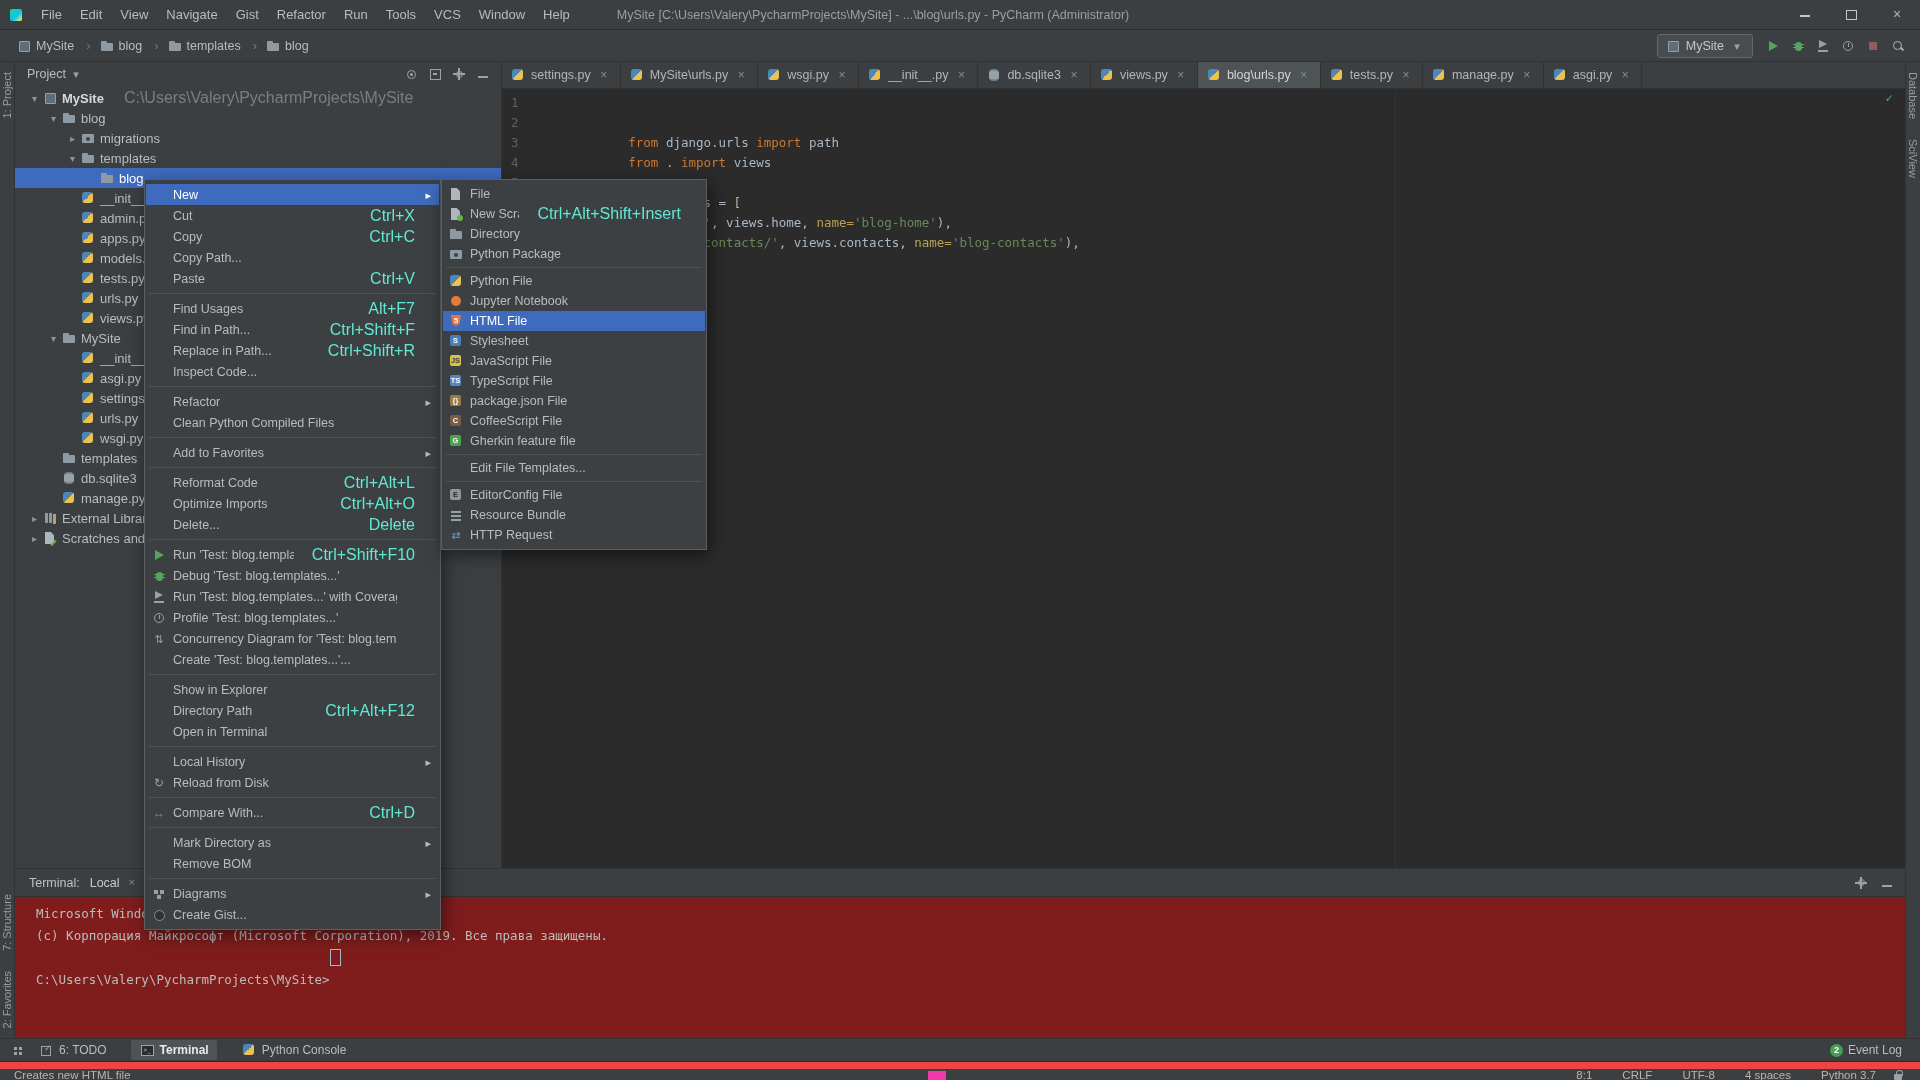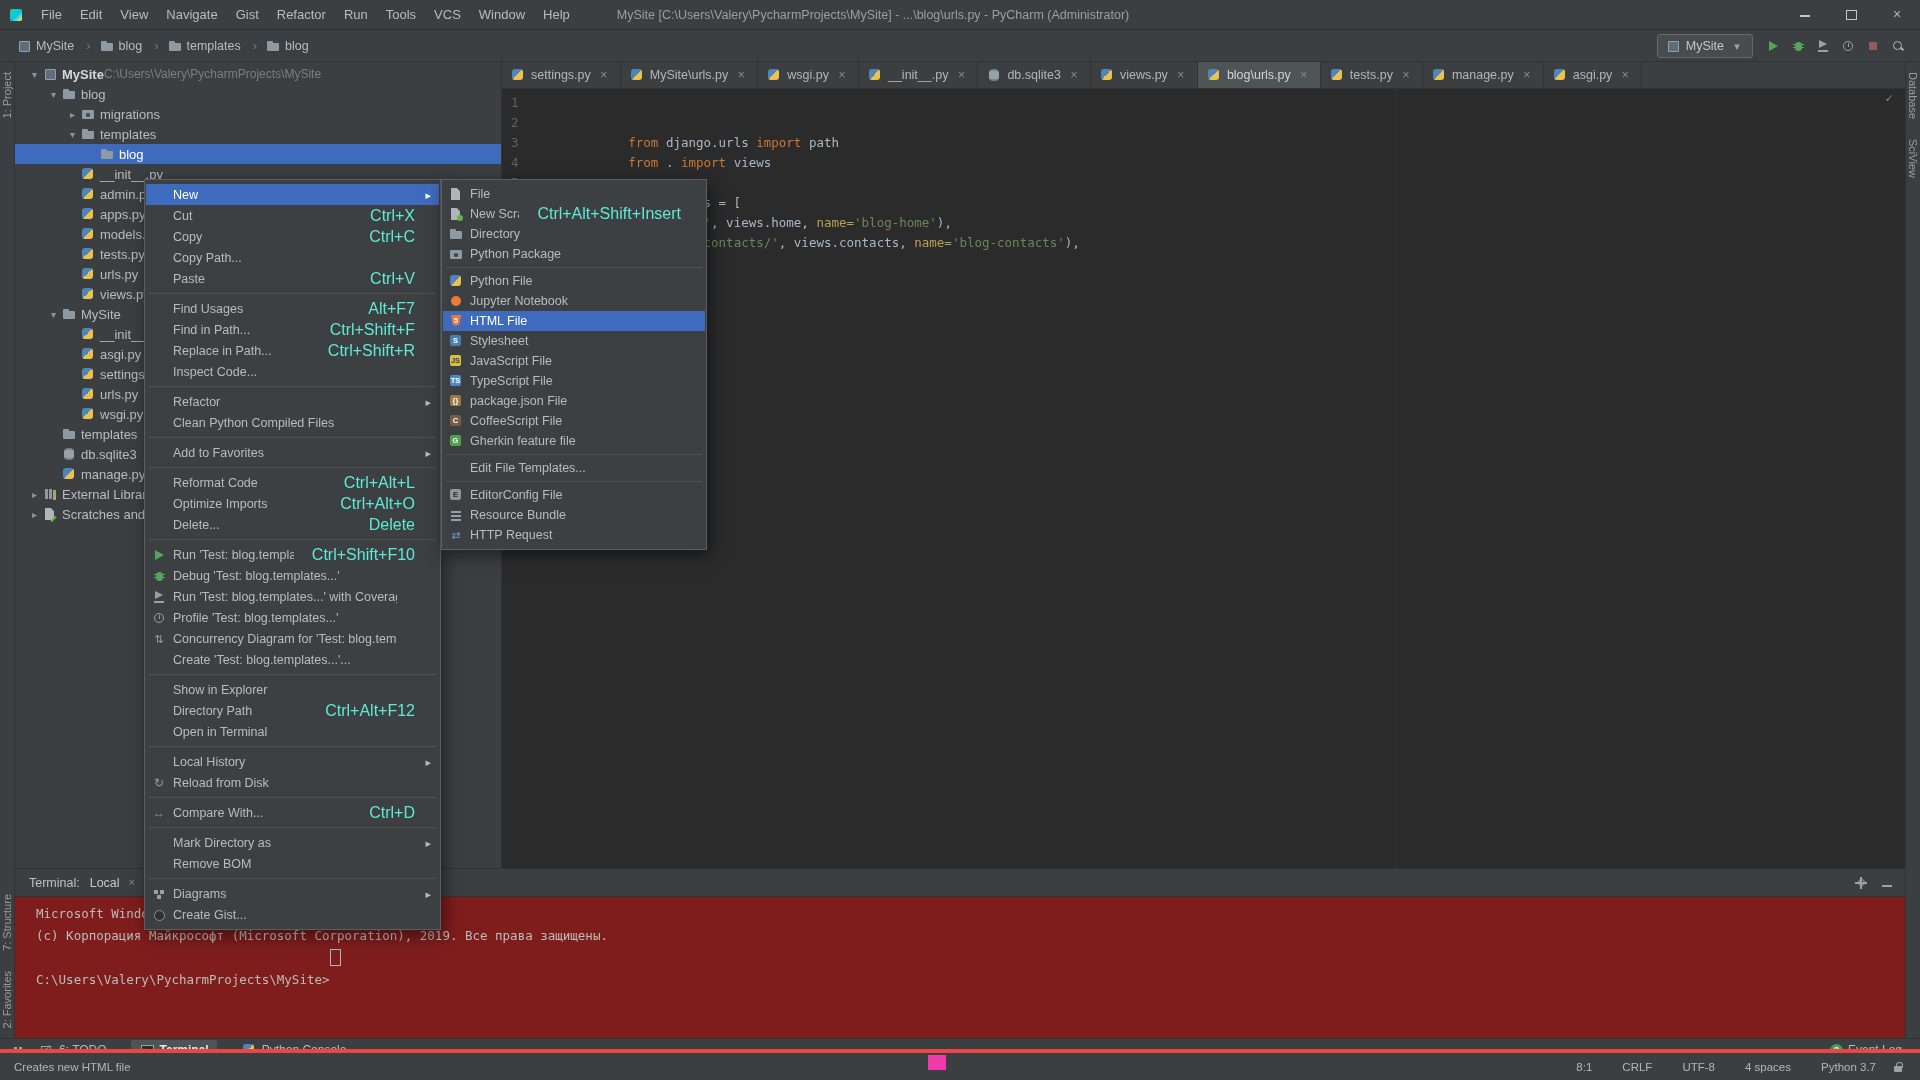--- a/index.html
+++ b/index.html
@@ -124,21 +124,21 @@
   .tree{padding-top:2px;font-size:13px}
   .tree-row{height:20px;display:flex;align-items:center;white-space:nowrap;color:#bbb}
   .tree-row[data-depth="0"]{padding-left:12px}
   .tree-row[data-depth="1"]{padding-left:31px}
   .tree-row[data-depth="2"]{padding-left:50px}
   .tree-row[data-depth="3"]{padding-left:69px}
   .chev{width:15px;flex:none;text-align:center;color:#8f9395;font-size:10px}
   .chev[data-chevron="down"]::before{content:"▾"}
   .chev[data-chevron="right"]::before{content:"▸"}
   .tree-label{margin-left:4px}
-  .tree-suffix{margin-left:0;color:#7d7d7d;font-size:12px}
+  .tree-suffix{margin-left:20px;color:#7d7d7d;font-size:16px}
   .tree-row[data-selected="true"]{background:#3f6bbf;color:#fff}
   .tree-row[data-bold="true"] .tree-label{font-weight:bold;color:#d8d8d8}
 
   
   .editor-zone{position:absolute;left:502px;top:62px;right:15px;bottom:212px;background:#2b2b2b;z-index:4}
   .tabs{height:26px;background:#3c3f41;border-bottom:1px solid #323232;display:flex;align-items:stretch;font-size:12.5px}
   .tab{display:flex;align-items:center;gap:5px;padding:0 8px;border-right:1px solid #323232;color:#b5b5b5}
   .tab[data-active="true"]{background:#4e5356;color:#d4d4d4}
   .tab .icn[data-icon="close-icon"]::before{font-size:12px;line-height:16px;color:#868c8f}
   .editor{position:absolute;top:27px;left:0;right:0;bottom:0;font-family:"DejaVu Sans Mono",monospace;font-size:12.5px}
@@ -188,21 +188,21 @@
   
   .bottombar{position:absolute;left:0;right:0;bottom:19px;height:23px;background:#3c3f41;border-top:1px solid #323232;
       display:flex;align-items:center;padding:0 10px;box-sizing:border-box;font-size:12px;z-index:18}
   .bb-left{display:flex;align-items:flex-end;gap:16px;margin-left:4px}
   .bb-item{display:flex;align-items:center;gap:5px;padding:2px 8px;border-radius:2px;color:#bbb}
   .bb-item[data-active="true"]{background:#4e5356;color:#e8e8e8;font-weight:bold}
   .bb-right{margin-left:auto;display:flex;align-items:center}
   .evt{width:13px;height:13px;border-radius:50%;background:#499c54;color:#fff;display:inline-flex;
       align-items:center;justify-content:center;font-size:9px;font-weight:bold;flex:none}
 
-  .statusbar{position:absolute;left:0;right:0;bottom:0;height:31px;background:#3c3f41;border-top:4px solid #ef4444;
+  .statusbar{position:absolute;left:0;right:0;bottom:0;height:18px;background:#3c3f41;border-top:7px solid #ef4444;
       display:flex;align-items:center;padding:0 14px;box-sizing:border-box;font-size:11.5px;color:#b5b5b5;z-index:18}
   .status-right{margin-left:auto;display:flex;gap:30px;margin-right:14px}
   .status-item{white-space:nowrap}
   .status-artifact{position:absolute;left:928px;top:2px;width:18px;height:15px;background:#ef3aac}
 </style>
 </head>
 <body>
 
 <div class="titlebar">
   <span class="icn" data-icon="pycharm-icon"></span>
@@ -285,20 +285,31 @@
 </div>
 <div class="strip strip-right">
   <div class="strip-top">
 
   <span class="vlabel vl-right">Database</span>
       <span class="vlabel vl-right">SciView</span>
     </div>
 </div>
 
 <div class="project-panel">
+  <div class="pp-header">
+    <span>Project</span>
+    <span class="icn pp-caret" data-icon="chevron-down-icon"></span>
+    <span class="pp-icons">
+
+    <span class="icn" data-icon="locate-file-icon"></span>
+        <span class="icn" data-icon="collapse-all-icon"></span>
+        <span class="icn" data-icon="settings-icon"></span>
+        <span class="icn" data-icon="hide-panel-icon"></span>
+      </span>
+  </div>
   <div class="tree">
 
   <div class="tree-row" data-depth="0" data-bold="true">
         <span class="chev" data-chevron="down"></span>
         <span class="icn" data-icon="project-icon"></span>
         <span class="tree-label">MySite</span>
         <span class="tree-suffix">C:\Users\Valery\PycharmProjects\MySite</span>
       </div>
       <div class="tree-row" data-depth="1">
         <span class="chev" data-chevron="down"></span>

